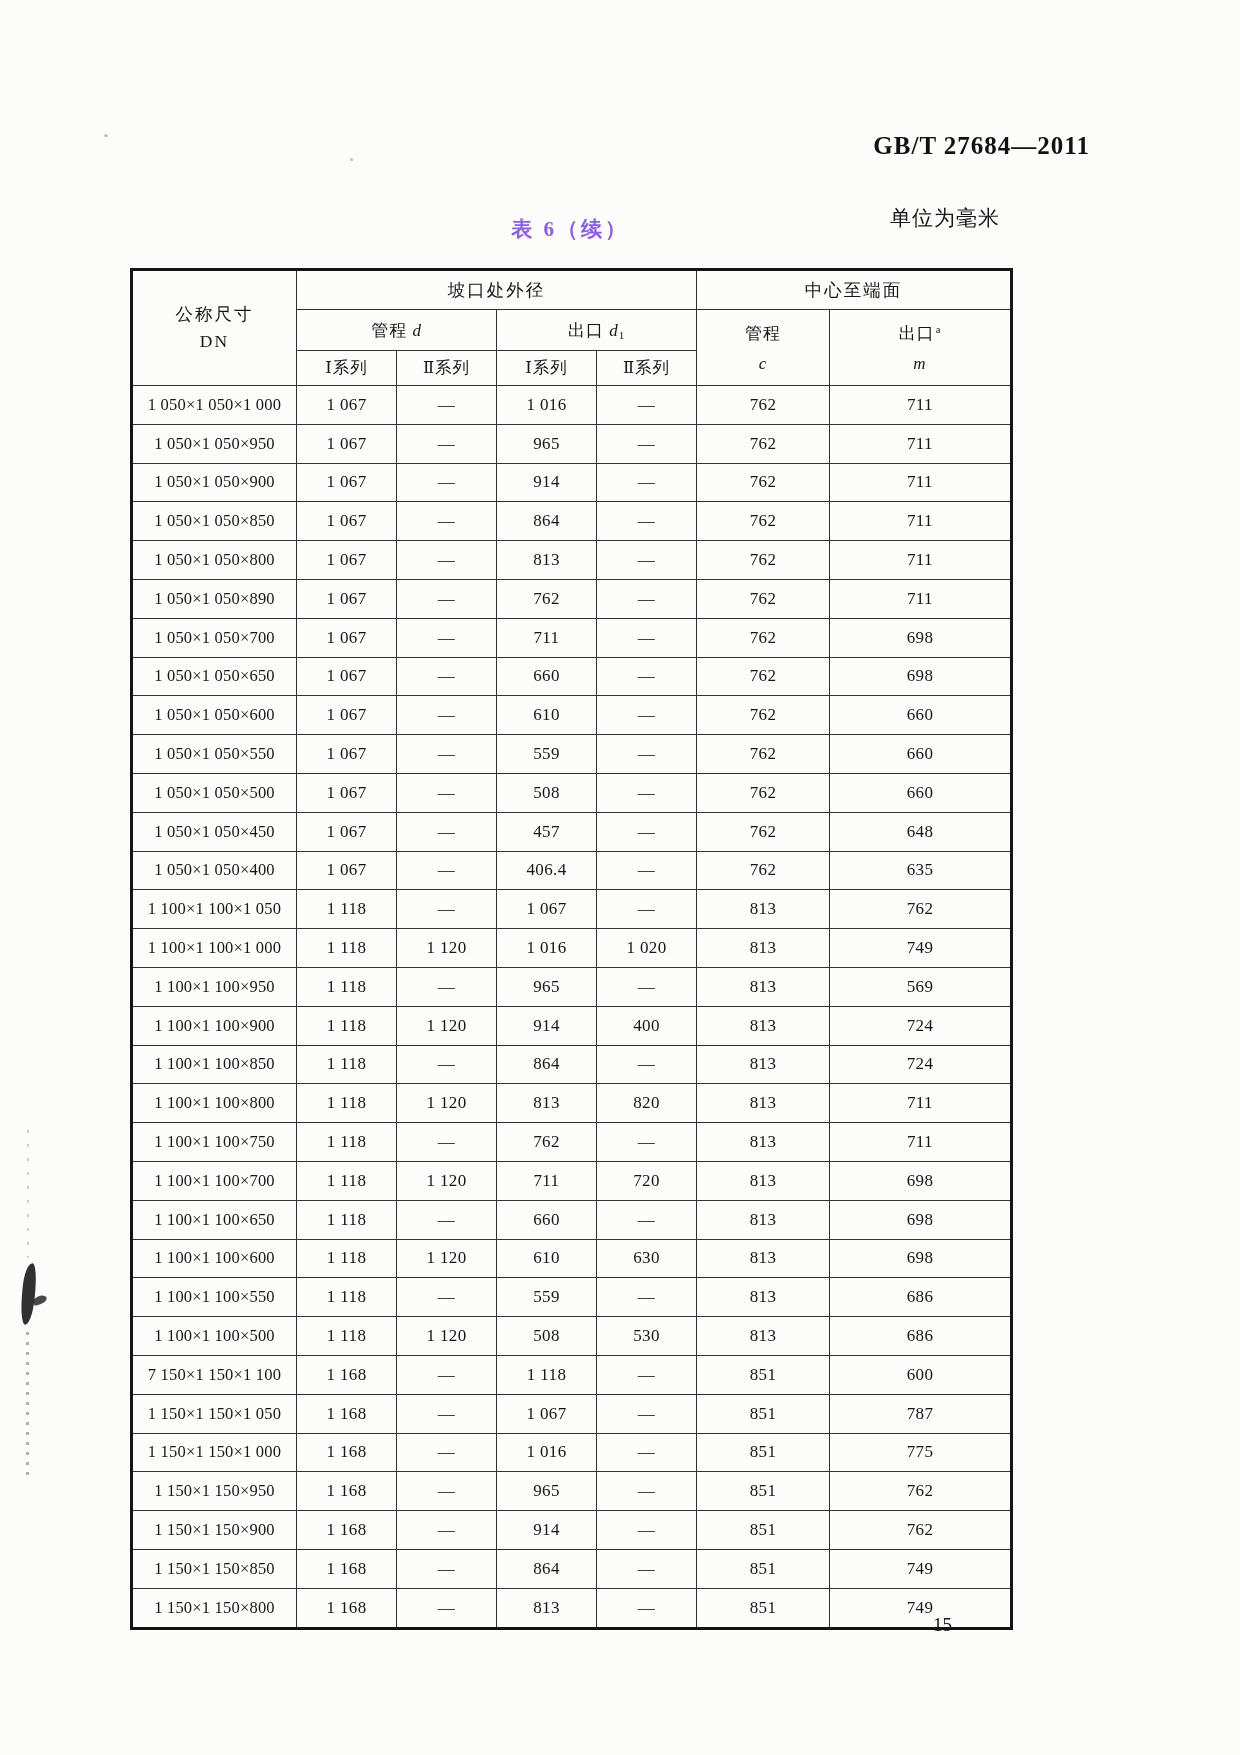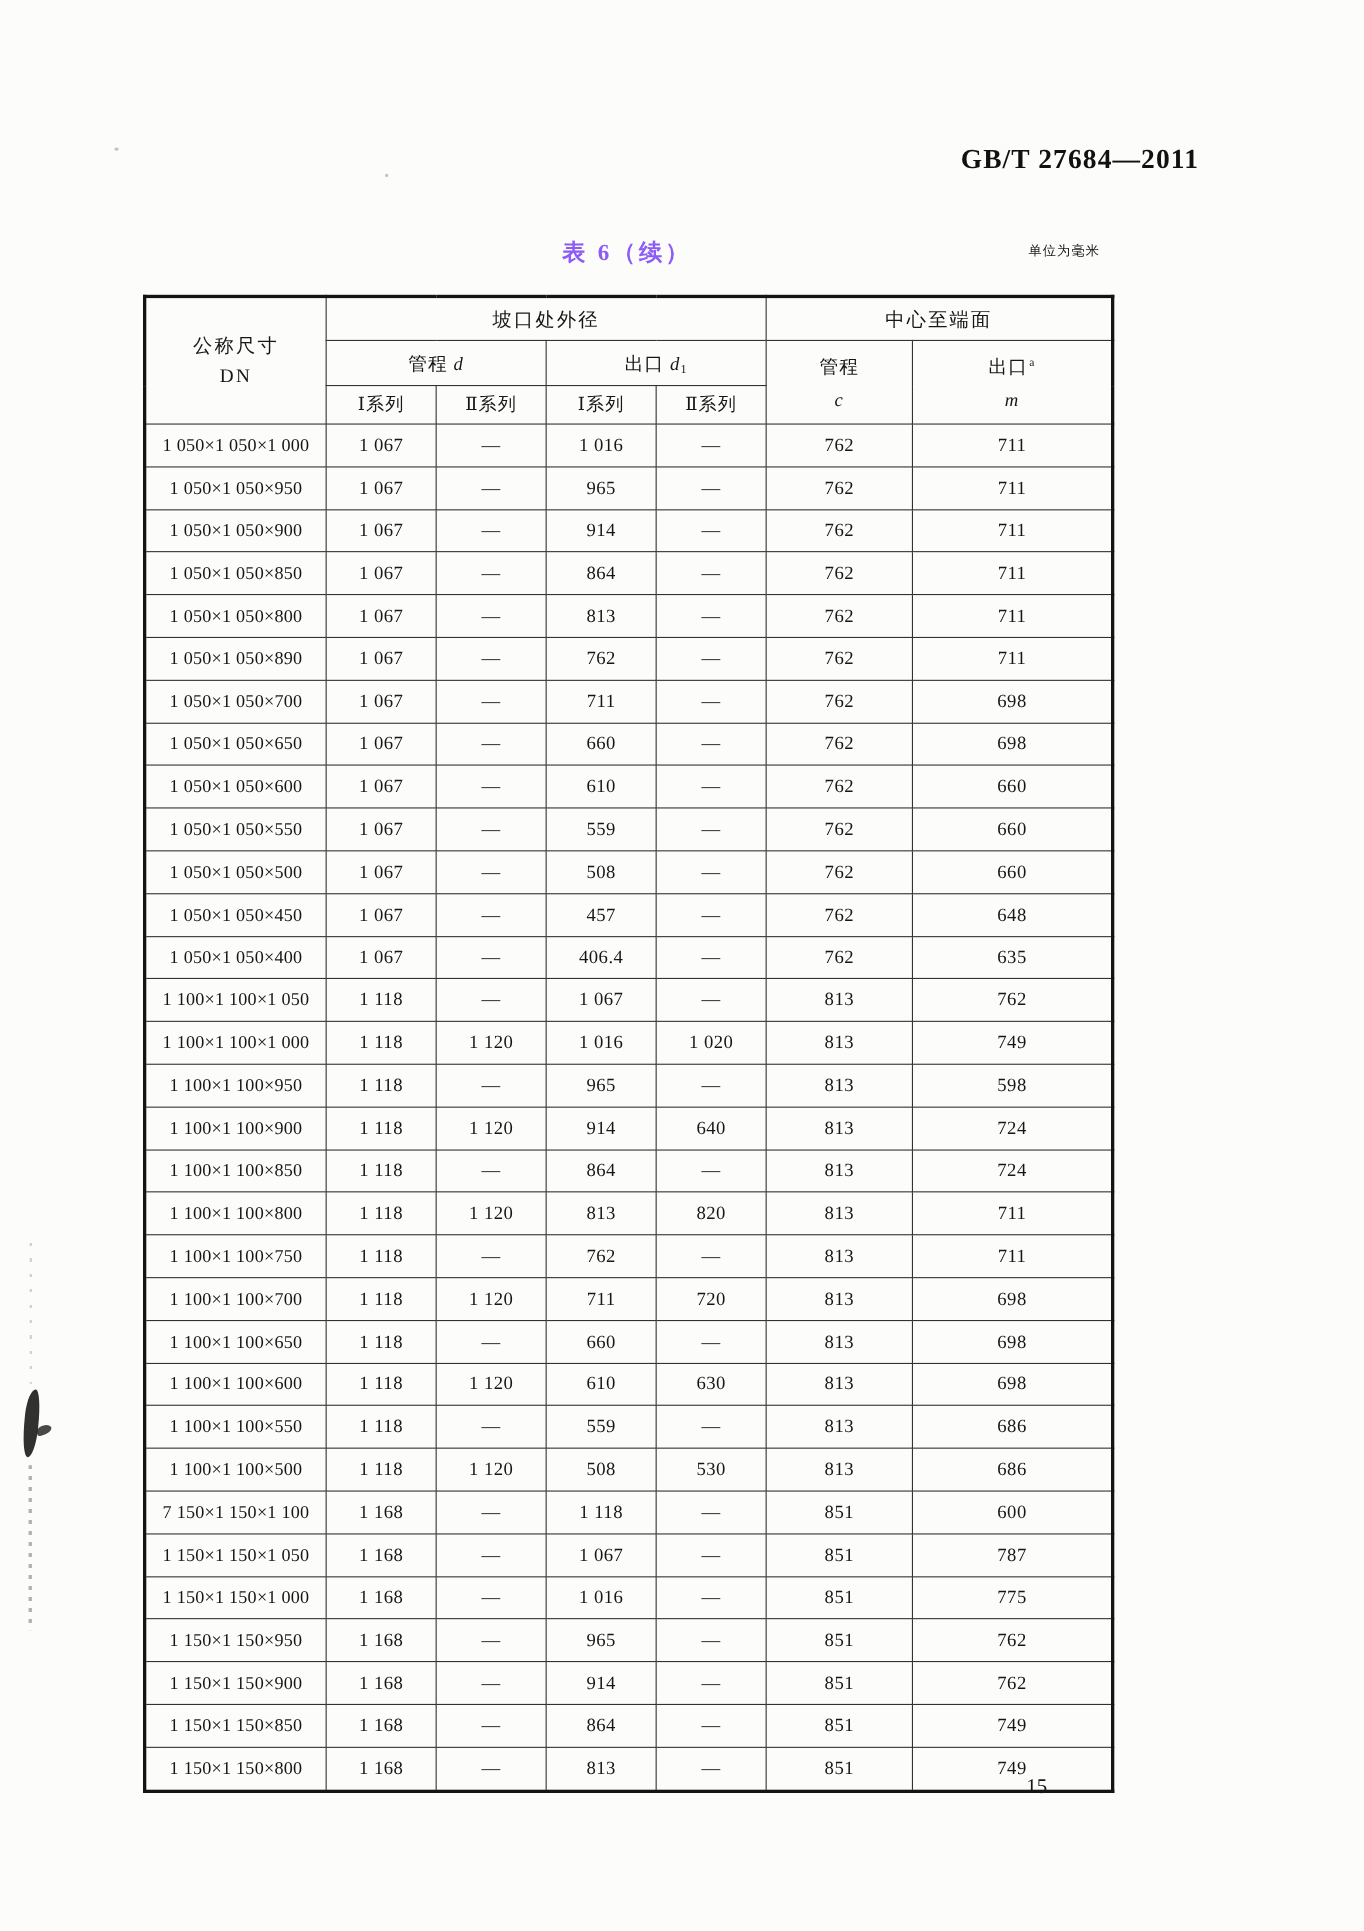--- a/index.html
+++ b/index.html
@@ -9,21 +9,21 @@
   }
   .std-code{
     position:absolute;top:132px;right:150px;
     font-size:25px;font-weight:bold;letter-spacing:1px;color:#111;
   }
   .caption{
     position:absolute;top:215px;left:130px;width:880px;text-align:center;
     font-size:21px;font-weight:bold;letter-spacing:3px;color:#8b5cf6;
   }
   .unit{
-    position:absolute;top:220px;right:240px;font-size:12px;letter-spacing:1px;color:#161616;
+    position:absolute;top:204px;right:240px;font-size:21px;letter-spacing:1px;color:#161616;
   }
   table.dim{
     position:absolute;left:130px;top:268px;width:880px;
     border-collapse:collapse;table-layout:fixed;
     border:3px solid #141414;
   }
   table.dim th,table.dim td{
     border:1.2px solid #323232;text-align:center;vertical-align:middle;
     padding:0 2px;font-size:17px;color:#161616;font-weight:normal;
   }
@@ -253,28 +253,28 @@
           <td>813</td>
           <td>749</td>
         </tr>
         <tr>
           <td class="dn">1 100×1 100×950</td>
           <td>1 118</td>
           <td>—</td>
           <td>965</td>
           <td>—</td>
           <td>813</td>
-          <td>598</td>
+          <td>569</td>
         </tr>
         <tr>
           <td class="dn">1 100×1 100×900</td>
           <td>1 118</td>
           <td>1 120</td>
           <td>914</td>
-          <td>640</td>
+          <td>400</td>
           <td>813</td>
           <td>724</td>
         </tr>
         <tr>
           <td class="dn">1 100×1 100×850</td>
           <td>1 118</td>
           <td>—</td>
           <td>864</td>
           <td>—</td>
           <td>813</td>

